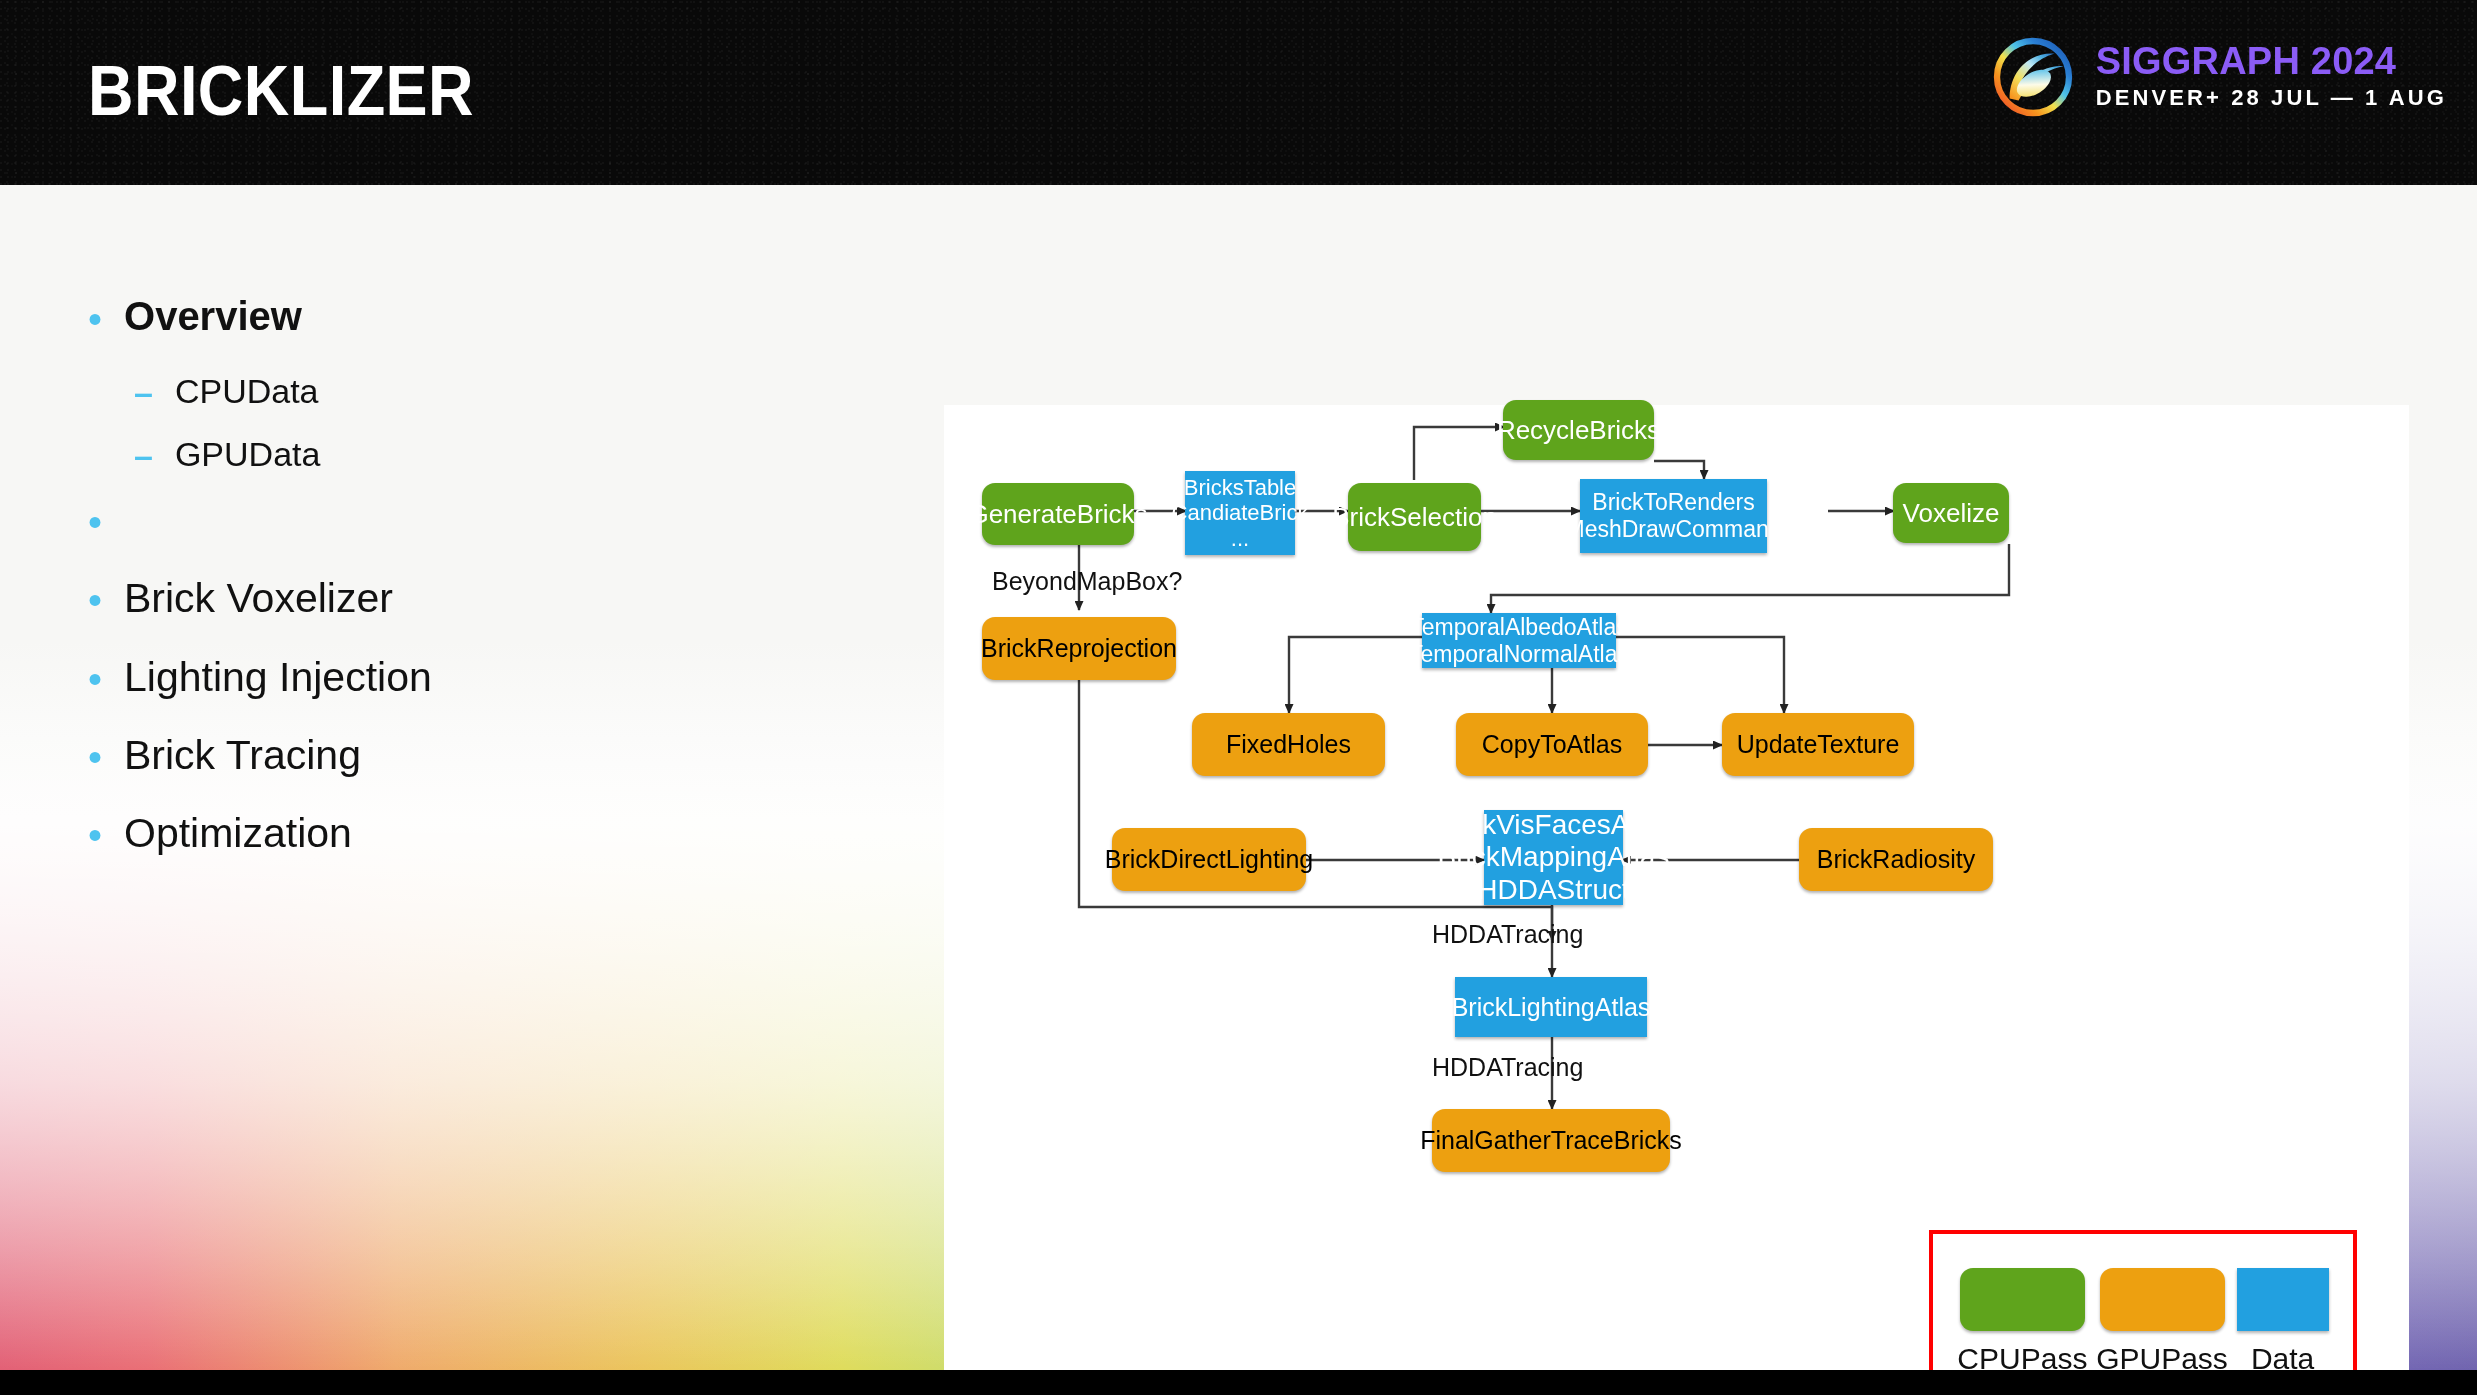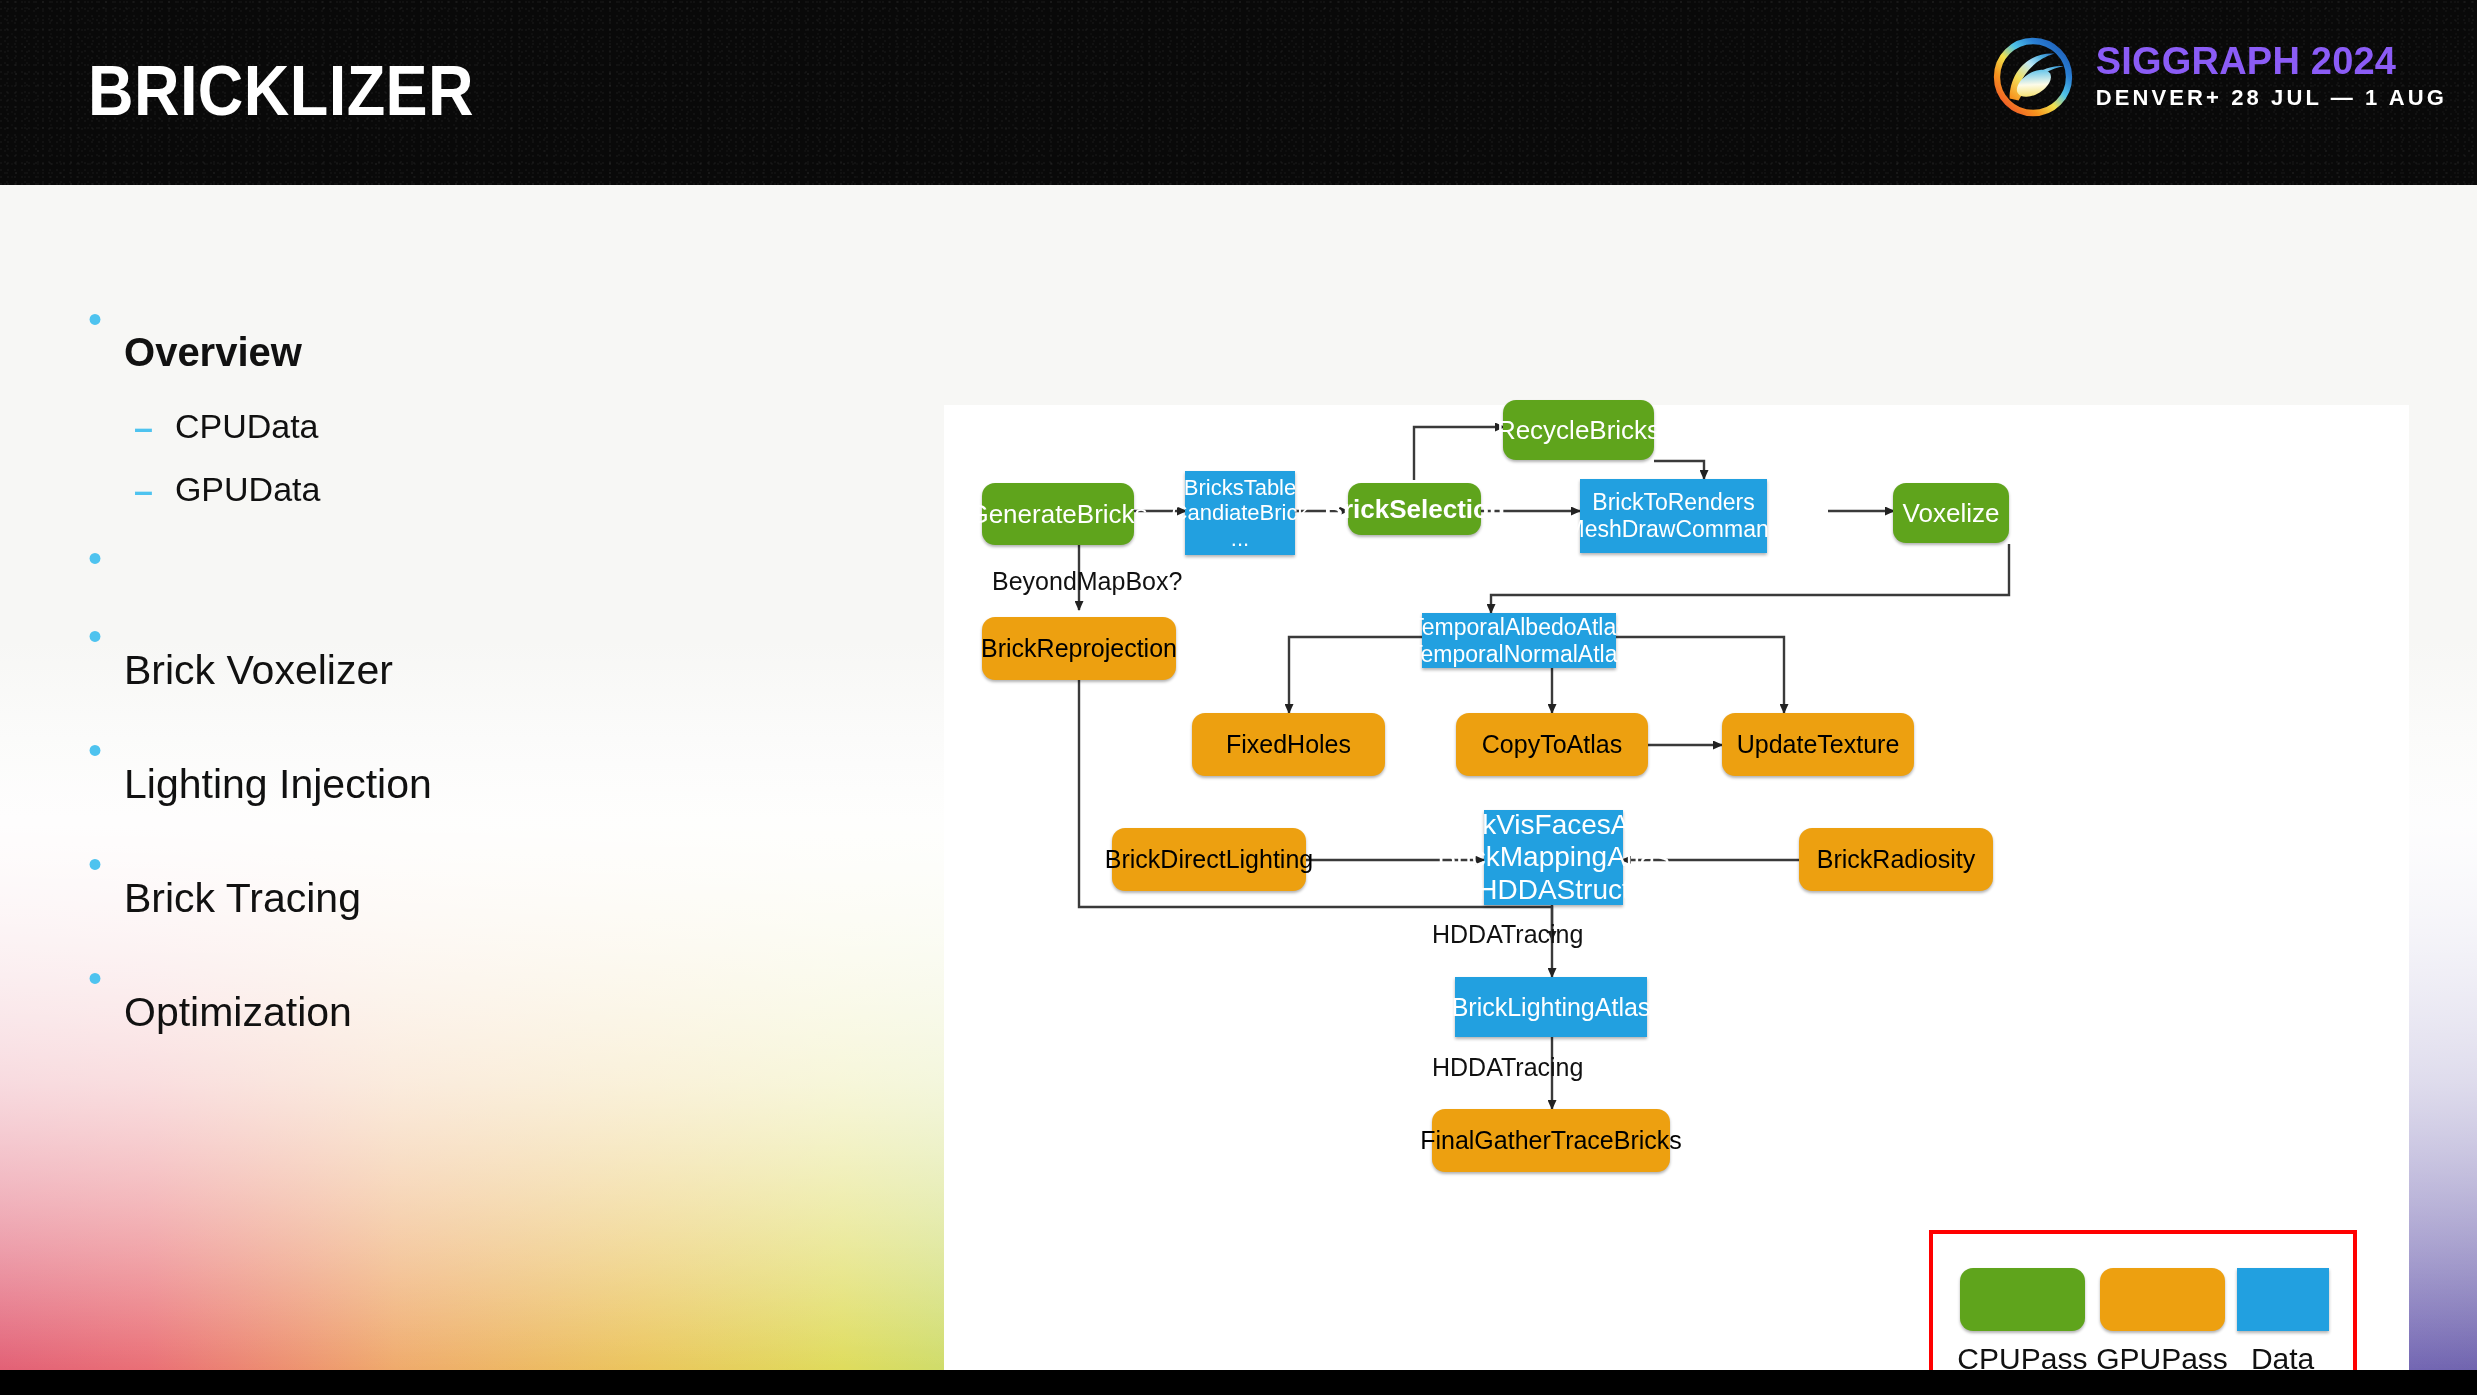--- a/index.html
+++ b/index.html
@@ -36,21 +36,21 @@
         #6a72c8 82%, #6f5fb8 90%, #6457a8 100%);}
   .grad-fade{position:absolute;left:0;bottom:0;width:2477px;height:760px;
     background:linear-gradient(to top, rgba(255,255,255,.08) 0%, rgba(255,255,255,.62) 38%, rgba(255,255,255,.93) 72%, #f7f7f5 96%);}
   .footer-bar{position:absolute;left:0;bottom:0;width:2477px;height:25px;background:#000;z-index:40;}
 
   
   .outline{position:absolute;left:88px;top:110px;width:790px;z-index:6;}
   .oi{display:flex;align-items:flex-start;margin-bottom:34px;}
   .oi .dot{color:#4ec3ef;font-size:40px;line-height:1;margin-right:22px;margin-top:4px;flex:none;}
   .oi .lbl{color:#111;font-size:41px;line-height:1.08;}
-  .oi.lvl1 .lbl{font-weight:700;font-size:40px;margin-top:36px;}
+  .oi.lvl1 .lbl{font-weight:700;font-size:40px;}
   .oi.lvl2{margin-left:46px;margin-bottom:26px;}
   .oi.lvl2 .dash{color:#4ec3ef;font-size:34px;line-height:1;margin-right:22px;margin-top:2px;flex:none;font-weight:700;}
   .oi.lvl2 .lbl{font-size:34px;font-weight:400;}
 
   
   .panel{position:absolute;left:944px;top:220px;width:1465px;height:1135px;background:#fff;z-index:8;}
   .fc{position:absolute;inset:0;}
   .fc svg{position:absolute;left:0;top:0;width:1465px;height:1135px;overflow:visible;}
 
   .node{position:absolute;display:flex;flex-direction:column;align-items:center;justify-content:center;
@@ -214,21 +214,21 @@
         <div class="node n-cpu" style="left:38px;top:78px;width:152px;height:62px;font-size:26px;">
           <span>GenerateBricks</span>
         </div>
 
         <div class="node n-data" style="left:241px;top:66px;width:110px;height:84px;font-size:22px;">
           <span>BricksTable</span>
           <span>CandiateBrick</span>
           <span>...</span>
         </div>
 
-        <div class="node n-cpu" style="left:404px;top:78px;width:133px;height:52px;font-size:26px;font-weight:bold;">
+        <div class="node n-cpu" style="left:404px;top:78px;width:133px;height:68px;font-size:26px;">
           <span>BrickSelection</span>
         </div>
 
         <div class="node n-cpu" style="left:559px;top:-5px;width:151px;height:60px;font-size:26px;align-items:center;">
           <span>RecycleBricks</span>
         </div>
 
         <div class="node n-data" style="left:636px;top:74px;width:187px;height:74px;font-size:23px;align-items:center;">
           <span>BrickToRenders</span>
           <span>MeshDrawCommand</span>

